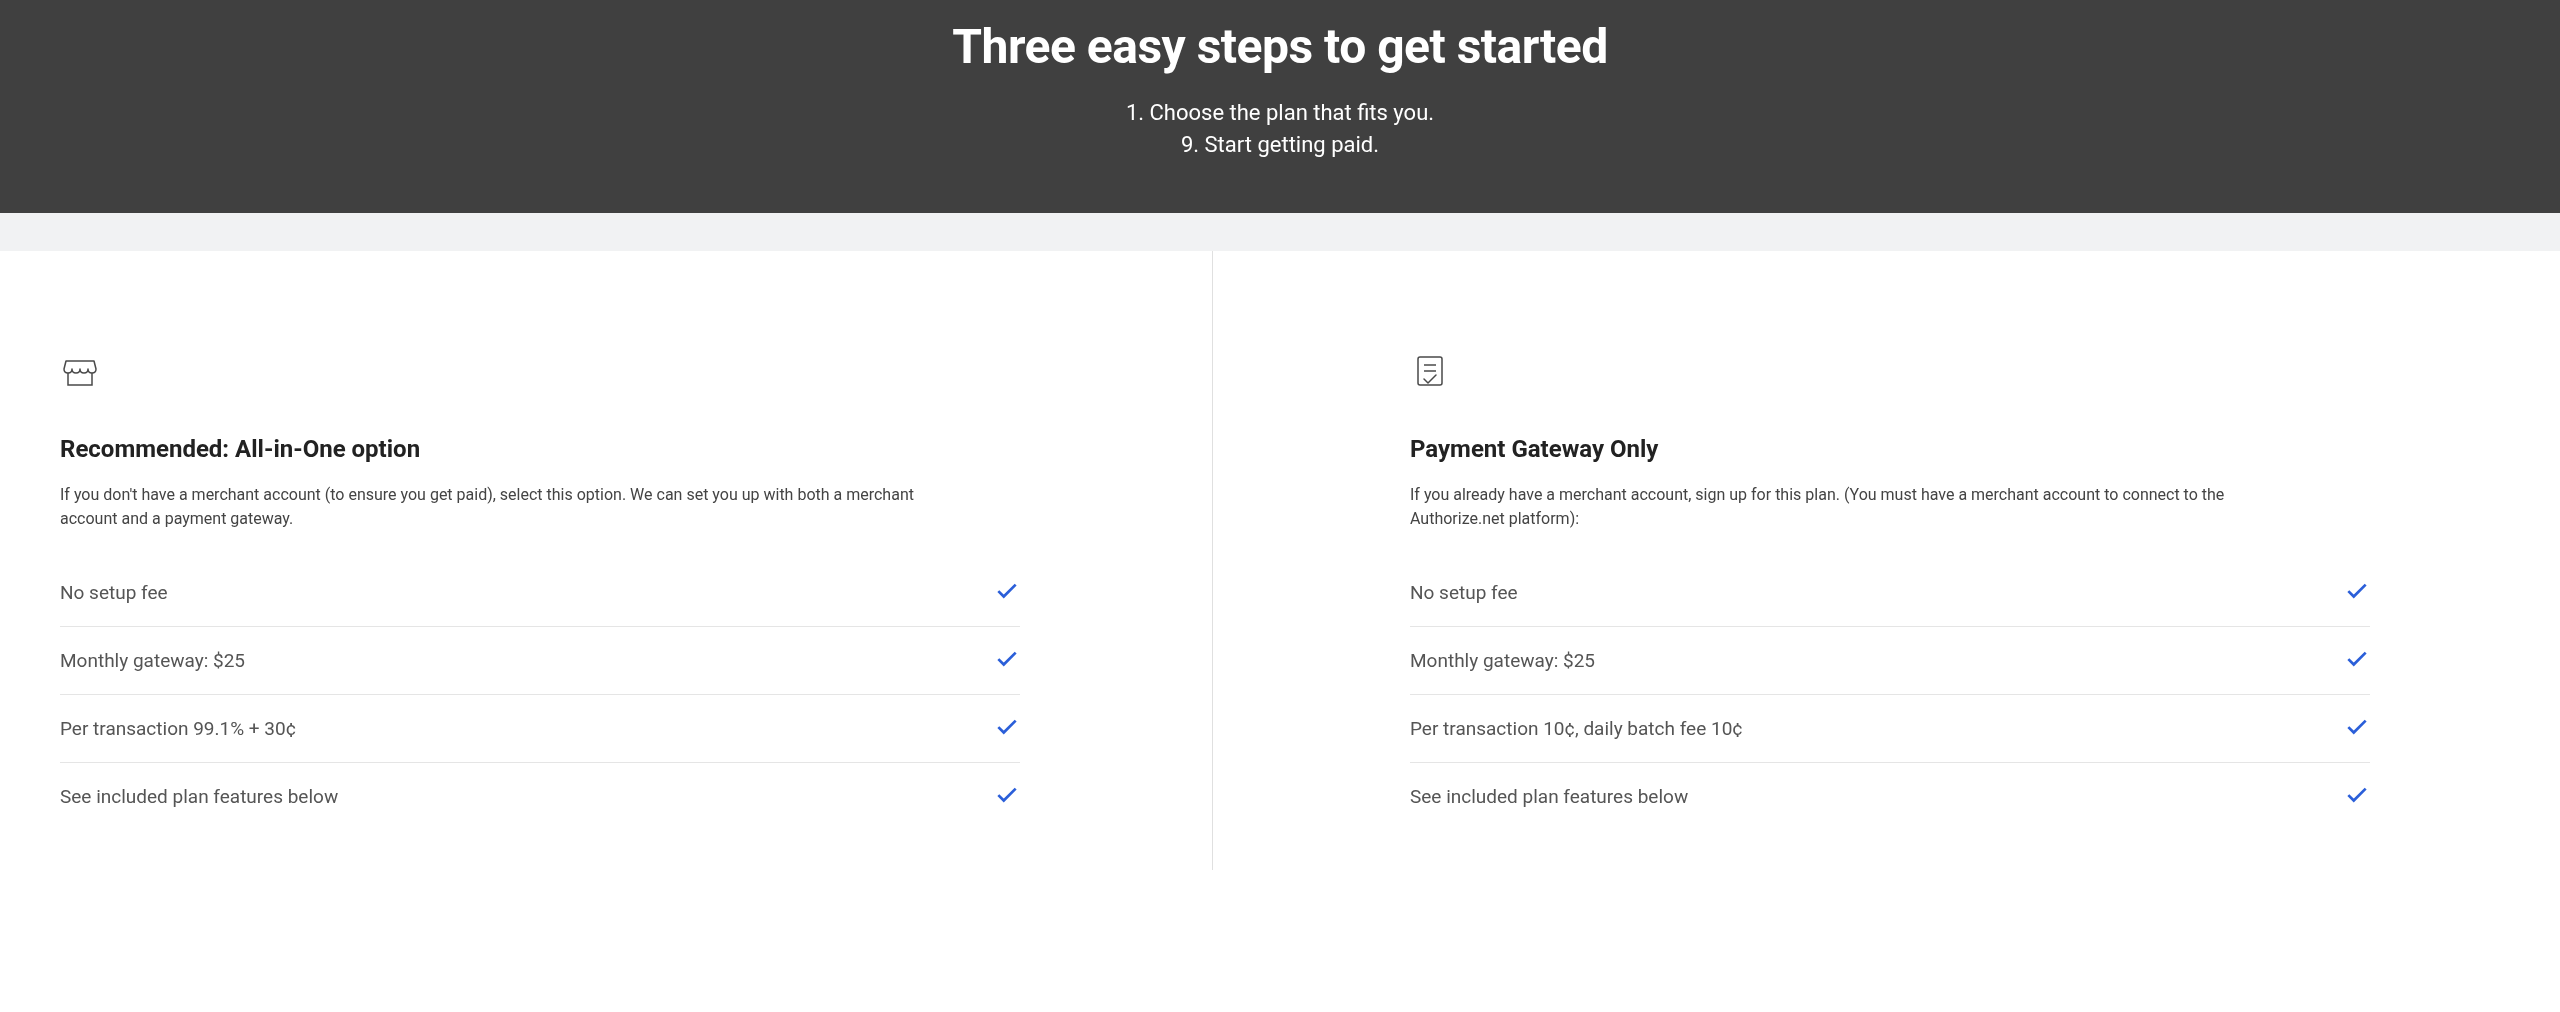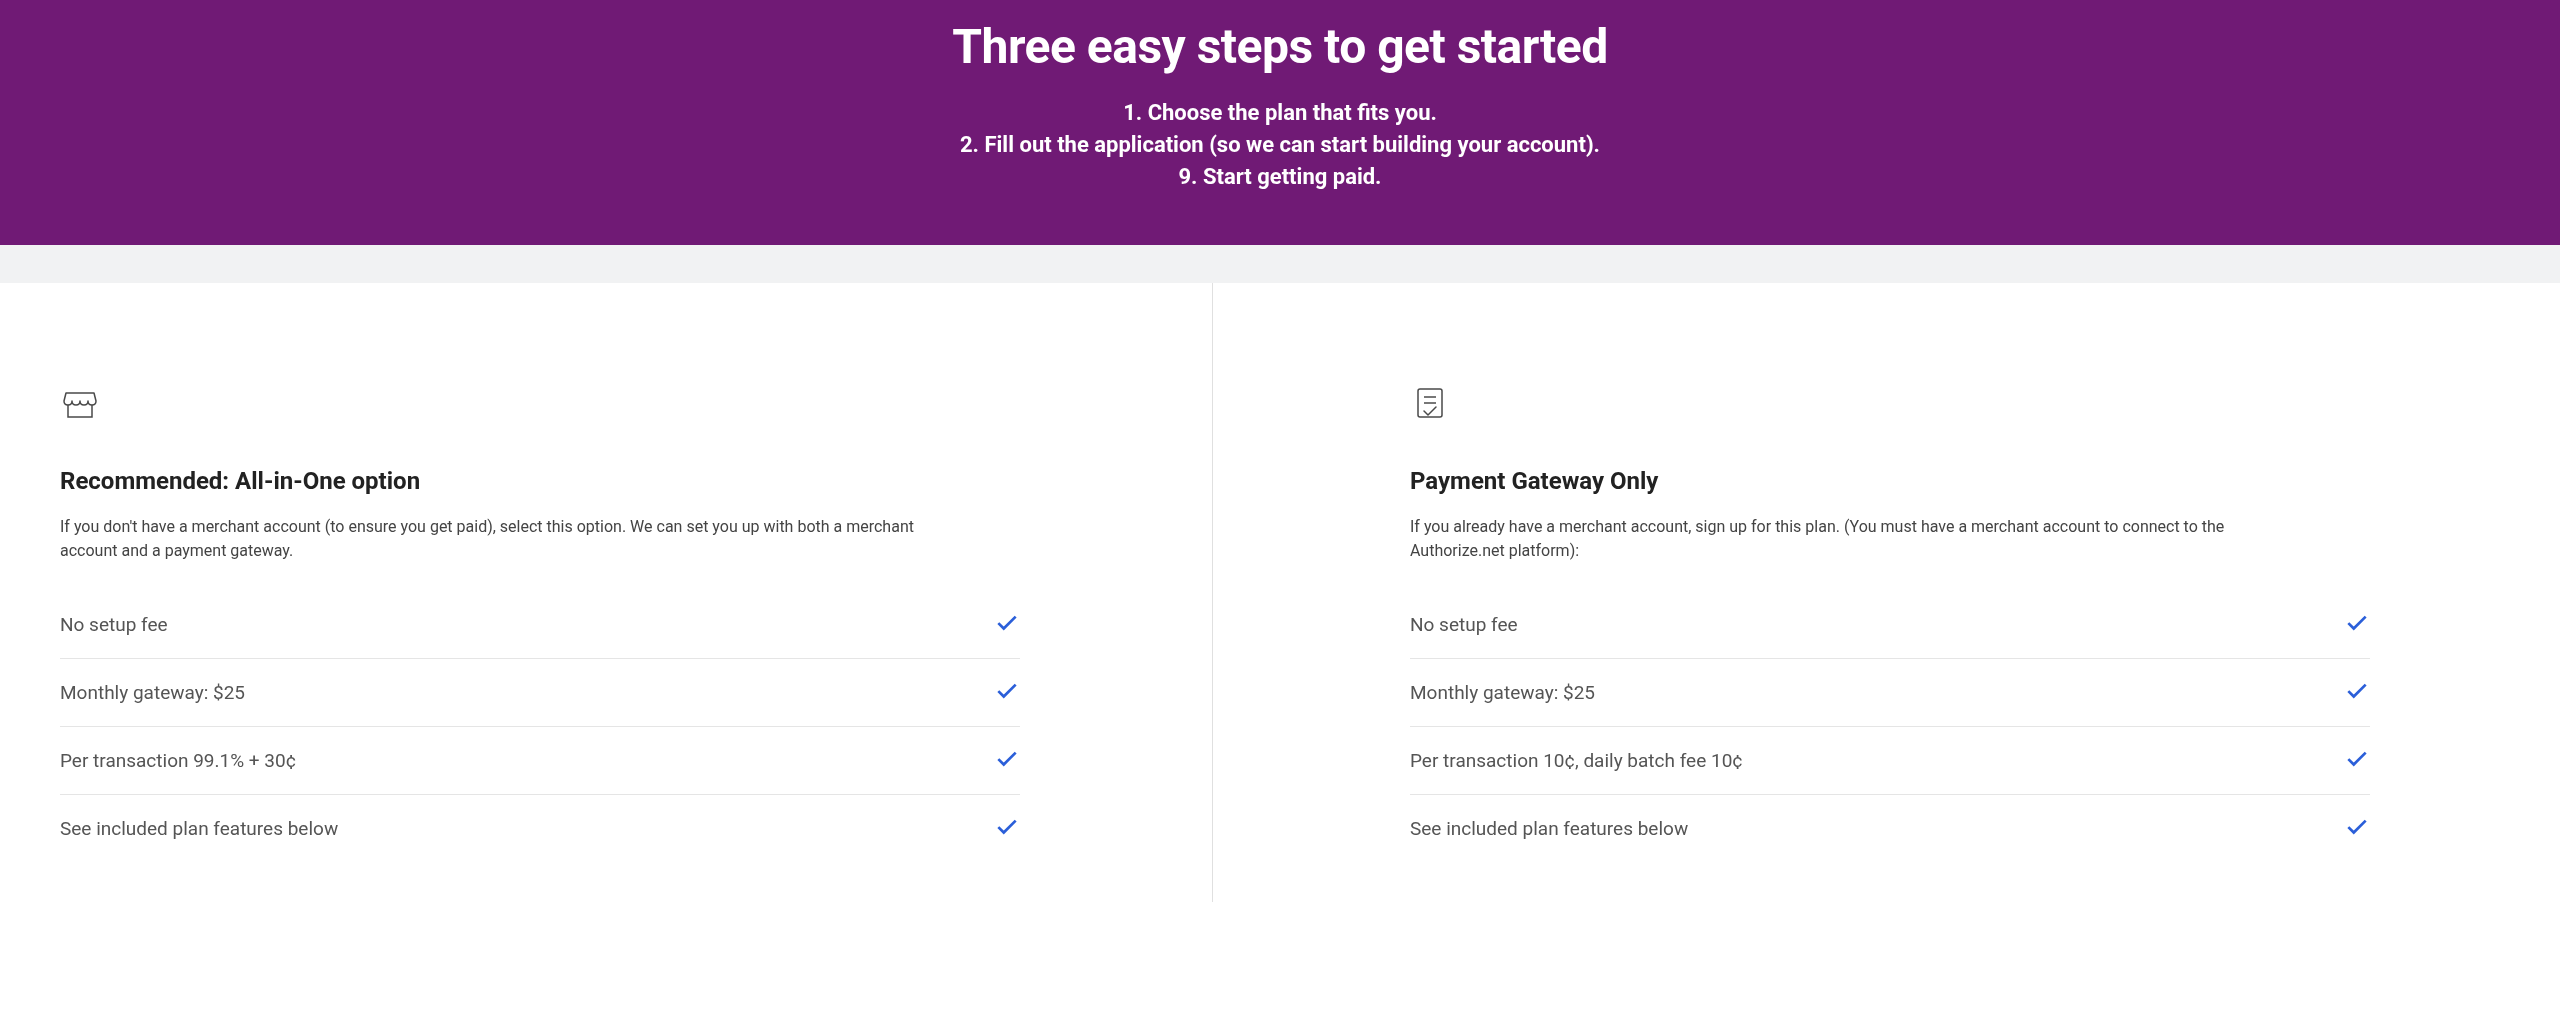--- a/index.html
+++ b/index.html
@@ -5,35 +5,35 @@
   * { margin: 0; padding: 0; box-sizing: border-box; }
   body {
     font-family: -apple-system, BlinkMacSystemFont, "Segoe UI", Roboto, "Helvetica Neue", Arial, sans-serif;
     background: #ffffff;
     color: #1a1a1a;
     width: 2560px;
   }
 
   
   .hero {
-    background: #701a75;
+    background: #404040;
     color: #ffffff;
     text-align: center;
     padding: 18px 40px 52px 40px;
   }
   .hero h1 {
     font-size: 48px;
     font-weight: 700;
     letter-spacing: -0.5px;
     margin-bottom: 22px;
   }
   .hero .steps {
     font-size: 22px;
     line-height: 1.45;
-    font-weight: 700;
+    font-weight: 400;
   }
 
   
   .band {
     background: #f1f2f3;
     height: 38px;
   }
 
   
   .plans {
@@ -114,21 +114,20 @@
     fill: none;
   }
 </style>
 </head>
 <body>
 
 <section class="hero">
   <h1>Three easy steps to get started</h1>
   <div class="steps">
     <div>1. Choose the plan that fits you.</div>
-    <div>2. Fill out the application (so we can start building your account).</div>
     <div>9. Start getting paid.</div>
   </div>
 </section>
 
 <div class="band"></div>
 
 <section class="plans">
 
   <div class="plan">
     <div class="plan-icon">

